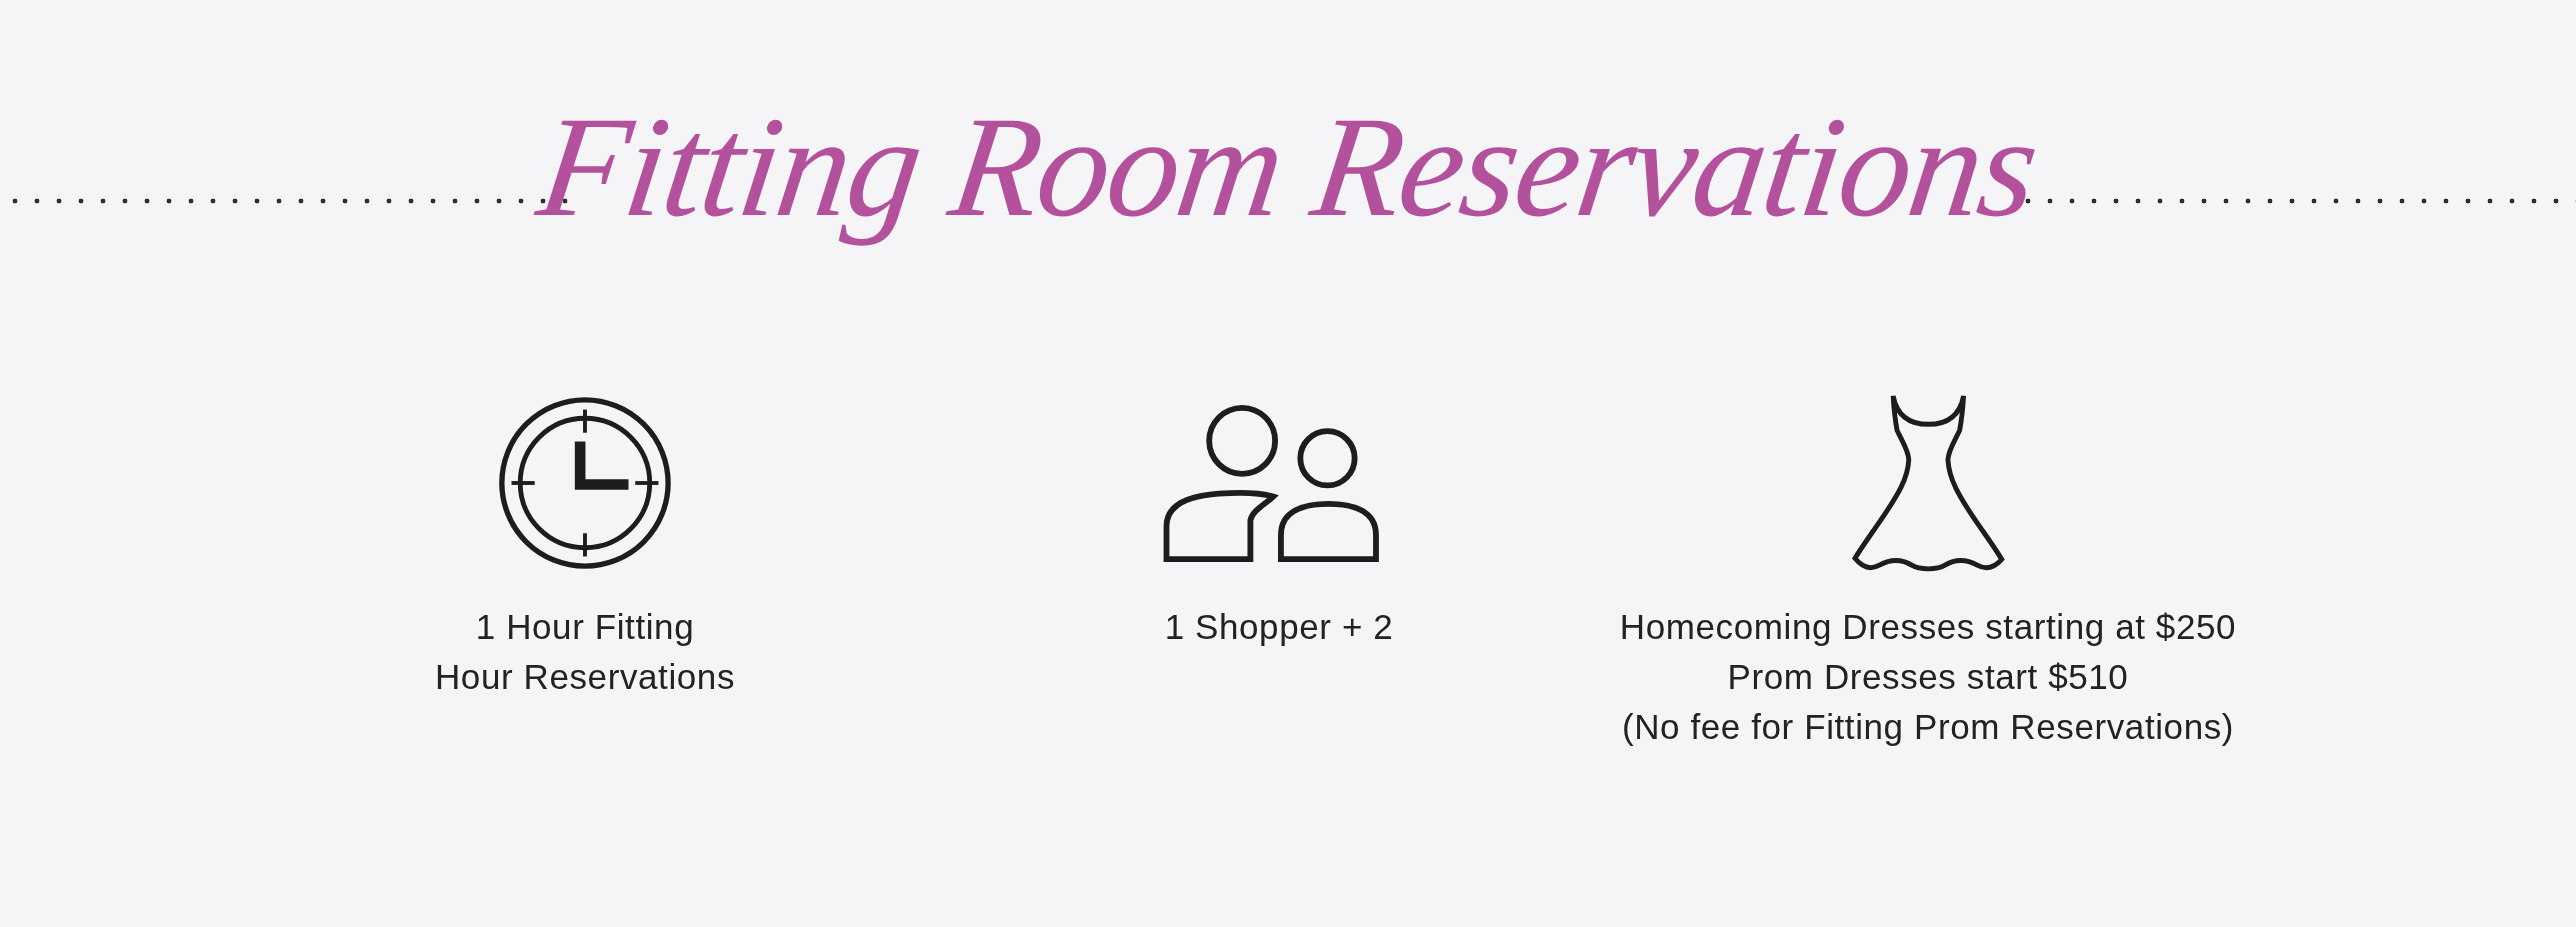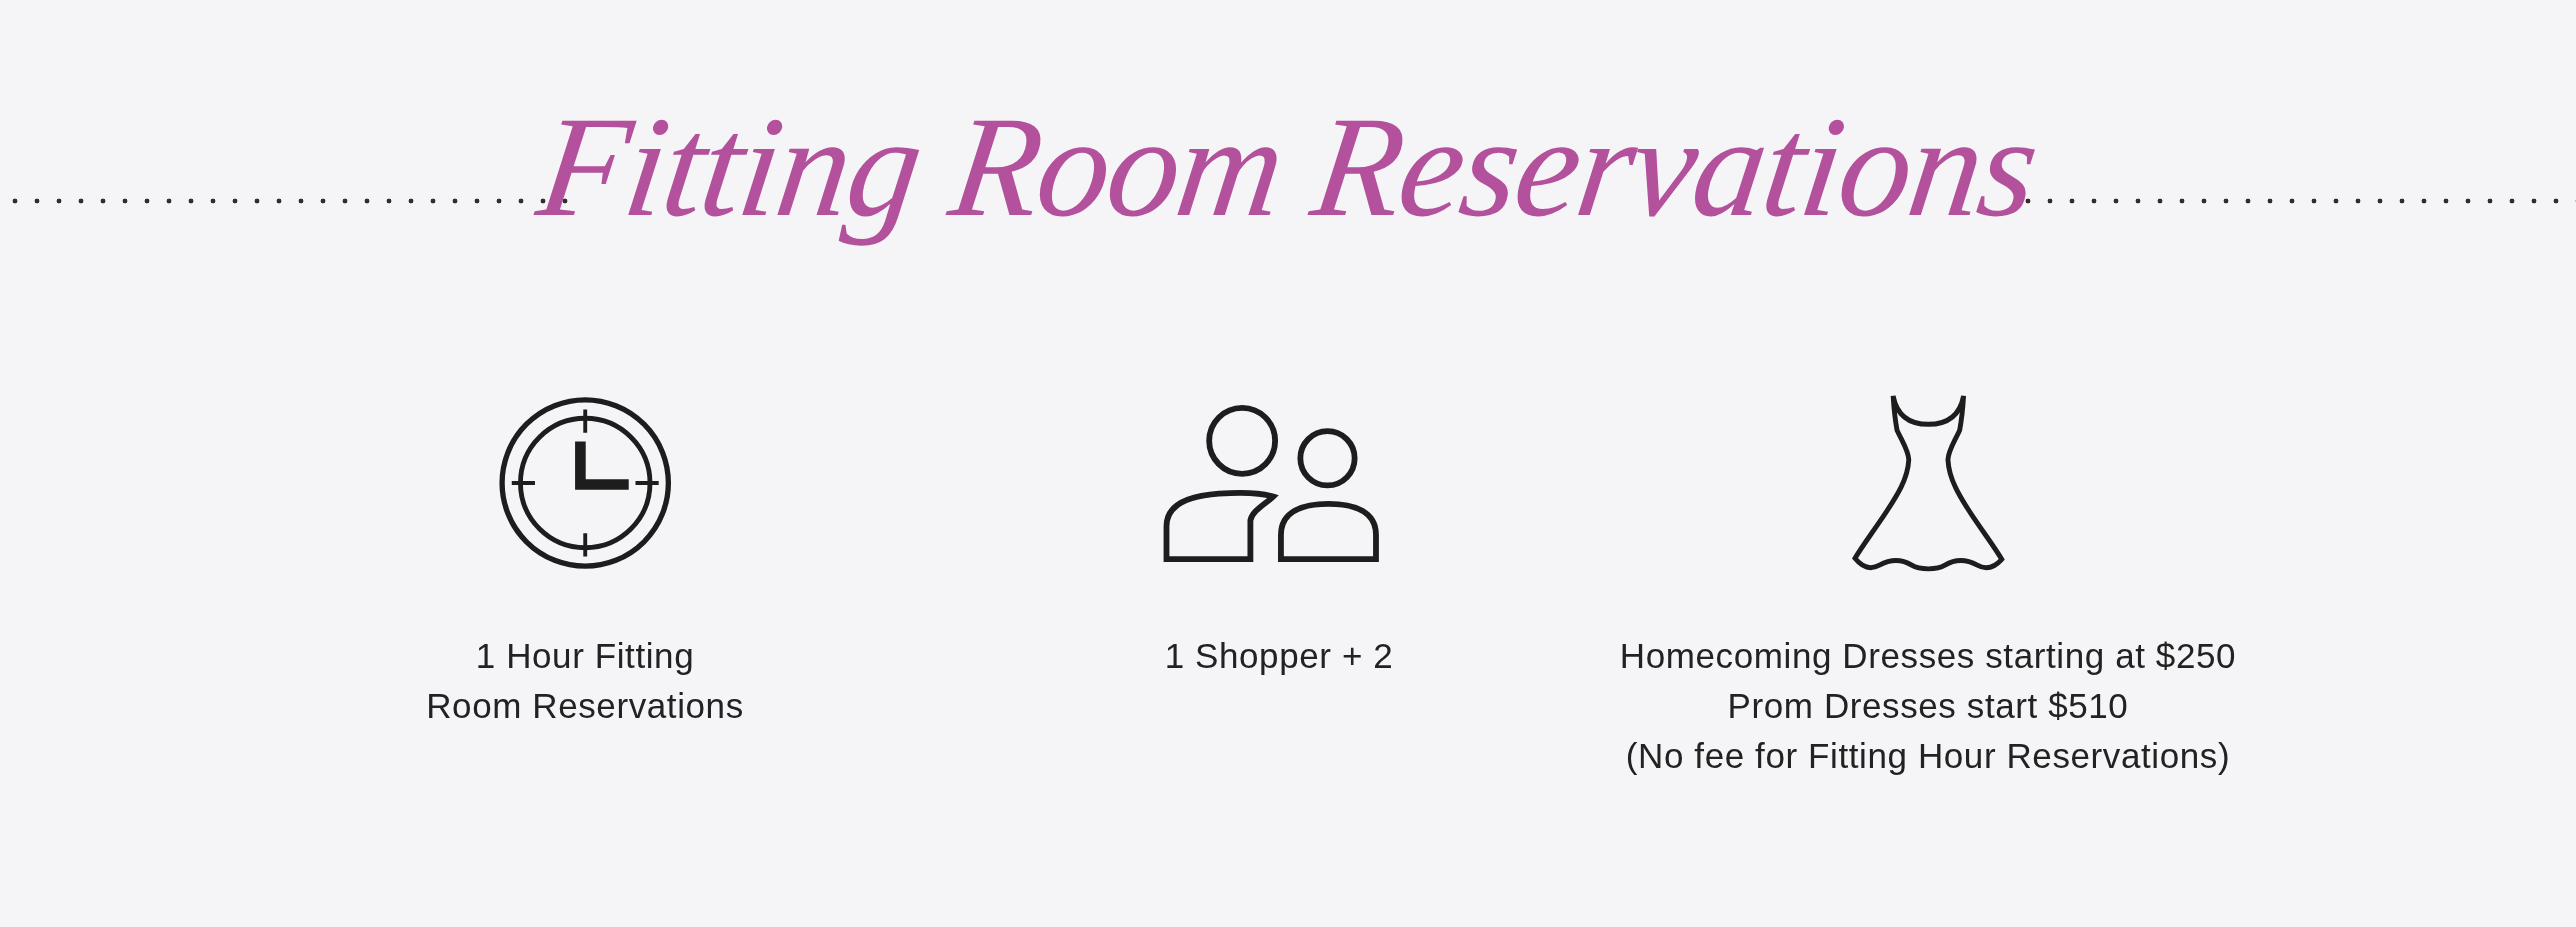--- a/index.html
+++ b/index.html
@@ -60,21 +60,21 @@
     justify-content: center;
   }
   .icon-slot svg { display: block; }
   .icon-stroke {
     fill: none;
     stroke: var(--icon-stroke, #1d1d1d);
     stroke-linecap: butt;
     stroke-linejoin: miter;
   }
   .caption {
-    margin-top: 56px;
+    margin-top: 27px;
     font-size: 35px;
     font-weight: 300;
     line-height: 50px;
     letter-spacing: 0.6px;
     color: var(--text-color, #222222);
     white-space: nowrap;
   }
 </style>
 </head>
 <body>
@@ -94,21 +94,21 @@
         <circle class="icon-stroke" cx="90" cy="90" r="67" stroke-width="5"></circle>
         <line class="icon-stroke" x1="90" y1="14" x2="90" y2="38" stroke-width="4"></line>
         <line class="icon-stroke" x1="90" y1="142" x2="90" y2="166" stroke-width="4"></line>
         <line class="icon-stroke" x1="14" y1="90" x2="38" y2="90" stroke-width="4"></line>
         <line class="icon-stroke" x1="142" y1="90" x2="166" y2="90" stroke-width="4"></line>
         <path class="icon-stroke" d="M85 47 L85 91.5 L135 91.5" stroke-width="11" stroke-linejoin="round"></path>
       </svg>
     </div>
     <div class="caption">
       <div>1 Hour Fitting</div>
-      <div>Room Reservations</div>
+      <div>Hour Reservations</div>
     </div>
   </div>
 
   <div class="feature col-2">
     <div class="icon-slot">
       <svg width="234" height="161" viewBox="0 0 240 166">
         <circle class="icon-stroke" cx="82" cy="39" r="34" stroke-width="6"></circle>
         <circle class="icon-stroke" cx="170" cy="57" r="28" stroke-width="6"></circle>
         <path class="icon-stroke" stroke-width="6" d="M4 161 L4 127 C4 103 30 95.5 58 93.5 C79 92 101 92.5 114 96.5 C105 105 92.5 111 90.5 121 L90.5 161 Z"></path>
         <path class="icon-stroke" stroke-width="6" d="M122 161 L122 136 C122 111 146 104 171 104 C196 104 220 111 220 136 L220 161 Z"></path>
@@ -136,18 +136,18 @@
                  C21 181 13 179 5 169
                  C12 157 24 141 36 123
                  C48 105 59 88 60 68
                  C59.5 59 54 51 48 38
                  C46.5 30 45 20 44 3 Z"></path>
       </svg>
     </div>
     <div class="caption">
       <div>Homecoming Dresses starting at $250</div>
       <div>Prom Dresses start $510</div>
-      <div>(No fee for Fitting Hour Reservations)</div>
+      <div>(No fee for Fitting Prom Reservations)</div>
     </div>
   </div>
 
 </div>
 
 
 </body></html>

